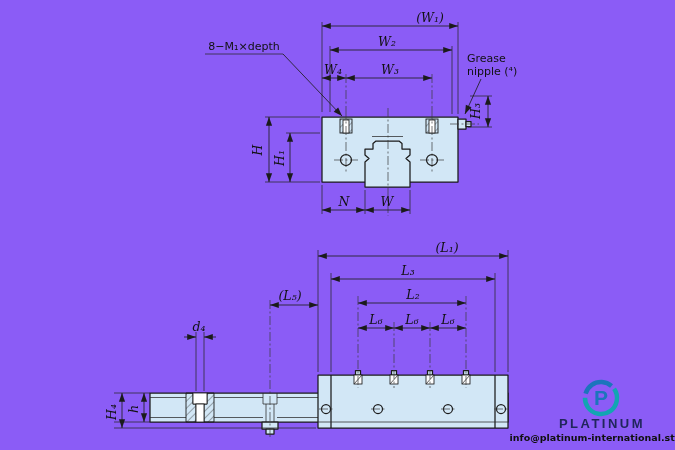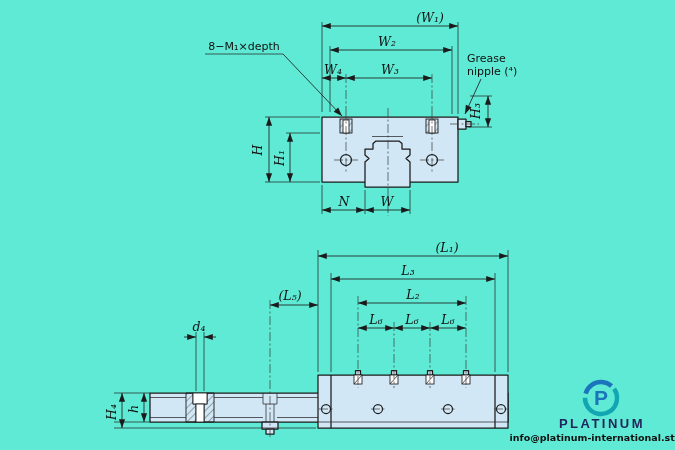--- a/index.html
+++ b/index.html
@@ -1,16 +1,16 @@
 <!DOCTYPE html>
 <html><head>
 <meta charset="utf-8">
 <style>
   html,body{margin:0;padding:0;background:#fff;}
-  .stage{position:relative;width:675px;height:450px;background:#5eead4;overflow:hidden;
+  .stage{position:relative;width:675px;height:450px;background:#8b5cf6;overflow:hidden;
          font-family:"DejaVu Sans",sans-serif;}
   svg{display:block;}
   .part{fill:#d2e7f6;stroke:#1b1b1b;stroke-width:1.25;stroke-linejoin:round;}
   .obj{fill:none;stroke:#1b1b1b;stroke-width:1.25;}
   .thin{fill:none;stroke:#2a2a2a;stroke-width:0.75;}
   .dim{fill:none;stroke:#1f1f1f;stroke-width:0.85;}
   .cl{fill:none;stroke:#3a3a3a;stroke-width:0.7;stroke-dasharray:9 2.5 2 2.5;}
   .whitecut{fill:#ffffff;stroke:#1b1b1b;stroke-width:0.85;}
   .hatched{fill:url(#hatch);stroke:#1b1b1b;stroke-width:0.9;}
   text.dimlbl{font:italic 12.5px "DejaVu Serif",serif;fill:#111;}

